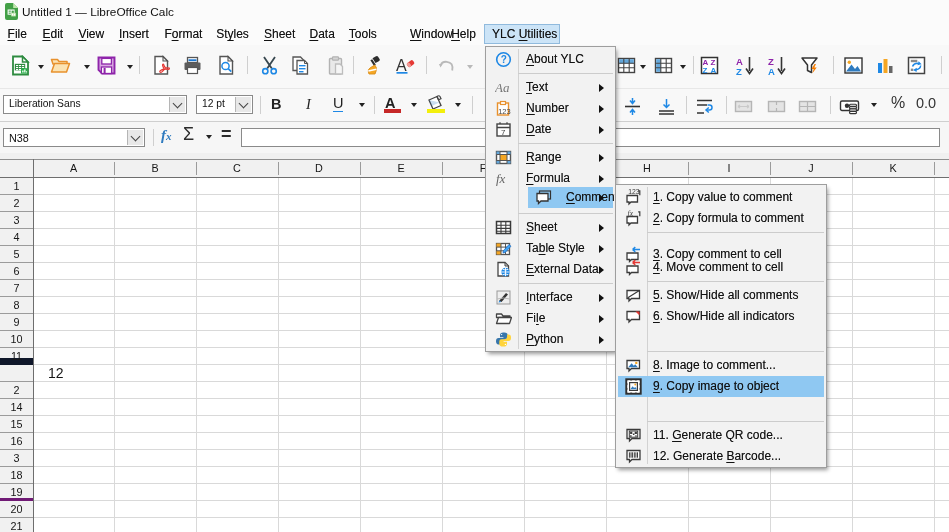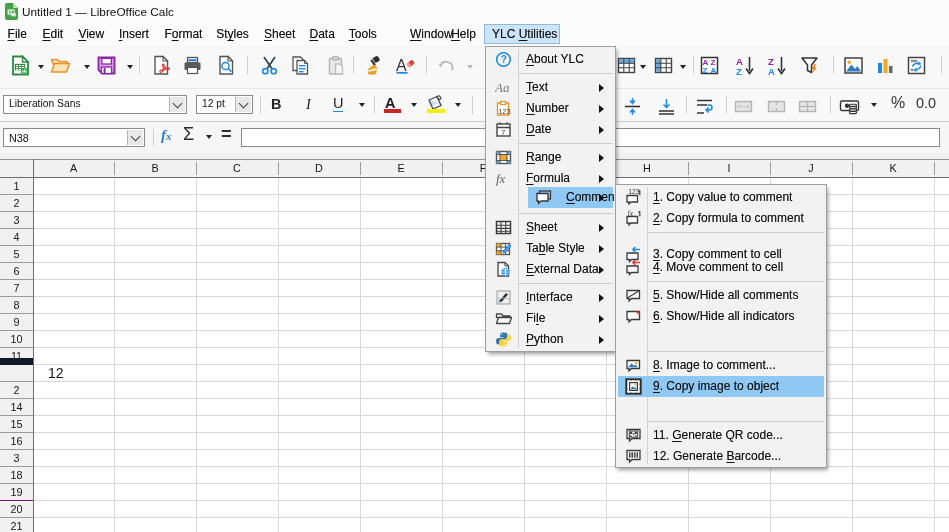--- a/index.html
+++ b/index.html
@@ -384,21 +384,21 @@
     <div class="abs" style="left:0;top:155px;width:33px;height:17px;font-size:10.8px;color:#161616;text-align:center;line-height:16px;border-bottom:1px solid #9b9b9b;">9</div>
     <div class="abs" style="left:0;top:172px;width:33px;height:17px;font-size:10.8px;color:#161616;text-align:center;line-height:16px;border-bottom:1px solid #9b9b9b;">10</div>
     <div class="abs" style="left:0;top:189px;width:33px;height:17px;font-size:10.8px;color:#161616;text-align:center;line-height:16px;border-bottom:7px solid #0f172a;">11</div>
     <div class="abs" style="left:0;top:206px;width:46px;height:17px;font-size:14px;color:#161616;text-align:center;line-height:16px;border-bottom:1px solid #9b9b9b;padding-left:48px;">12</div>
     <div class="abs" style="left:0;top:223px;width:33px;height:17px;font-size:10.8px;color:#161616;text-align:center;line-height:16px;border-bottom:1px solid #9b9b9b;">2</div>
     <div class="abs" style="left:0;top:240px;width:33px;height:17px;font-size:10.8px;color:#161616;text-align:center;line-height:16px;border-bottom:1px solid #9b9b9b;">14</div>
     <div class="abs" style="left:0;top:257px;width:33px;height:17px;font-size:10.8px;color:#161616;text-align:center;line-height:16px;border-bottom:1px solid #9b9b9b;">15</div>
     <div class="abs" style="left:0;top:274px;width:33px;height:17px;font-size:10.8px;color:#161616;text-align:center;line-height:16px;border-bottom:1px solid #9b9b9b;">16</div>
     <div class="abs" style="left:0;top:291px;width:33px;height:17px;font-size:10.8px;color:#161616;text-align:center;line-height:16px;border-bottom:1px solid #9b9b9b;">3</div>
     <div class="abs" style="left:0;top:308px;width:33px;height:17px;font-size:10.8px;color:#161616;text-align:center;line-height:16px;border-bottom:1px solid #9b9b9b;">18</div>
-    <div class="abs" style="left:0;top:325px;width:33px;height:17px;font-size:10.8px;color:#161616;text-align:center;line-height:16px;border-bottom:1px solid #701a75;">19</div>
+    <div class="abs" style="left:0;top:325px;width:33px;height:17px;font-size:10.8px;color:#161616;text-align:center;line-height:16px;border-bottom:3px solid #701a75;">19</div>
     <div class="abs" style="left:0;top:342px;width:33px;height:17px;font-size:10.8px;color:#161616;text-align:center;line-height:16px;border-bottom:1px solid #9b9b9b;">20</div>
     <div class="abs" style="left:0;top:359px;width:33px;height:17px;font-size:10.8px;color:#161616;text-align:center;line-height:16px;border-bottom:1px solid #9b9b9b;">21</div>
     <div class="abs" style="left:33px;top:0;width:1px;height:373px;background:#6e6e6e;"></div>
     <div class="abs" style="left:34px;top:19px;width:915px;height:354px;background:
 repeating-linear-gradient(to right, transparent 0px, transparent 80px, #d9d9d9 80px, #d9d9d9 81px, transparent 81px, transparent 82px),
 repeating-linear-gradient(to bottom, transparent 0px, transparent 16px, #d9d9d9 16px, #d9d9d9 17px);"></div>
   </div>
 <div class="menu" style="left:485px;top:46px;width:131px;height:306px;">
 <div class="abs" style="left:32px;top:2px;width:1px;height:300px;background:#d2d2d2;"></div>
 <div class="mi" style="top:2px;">

